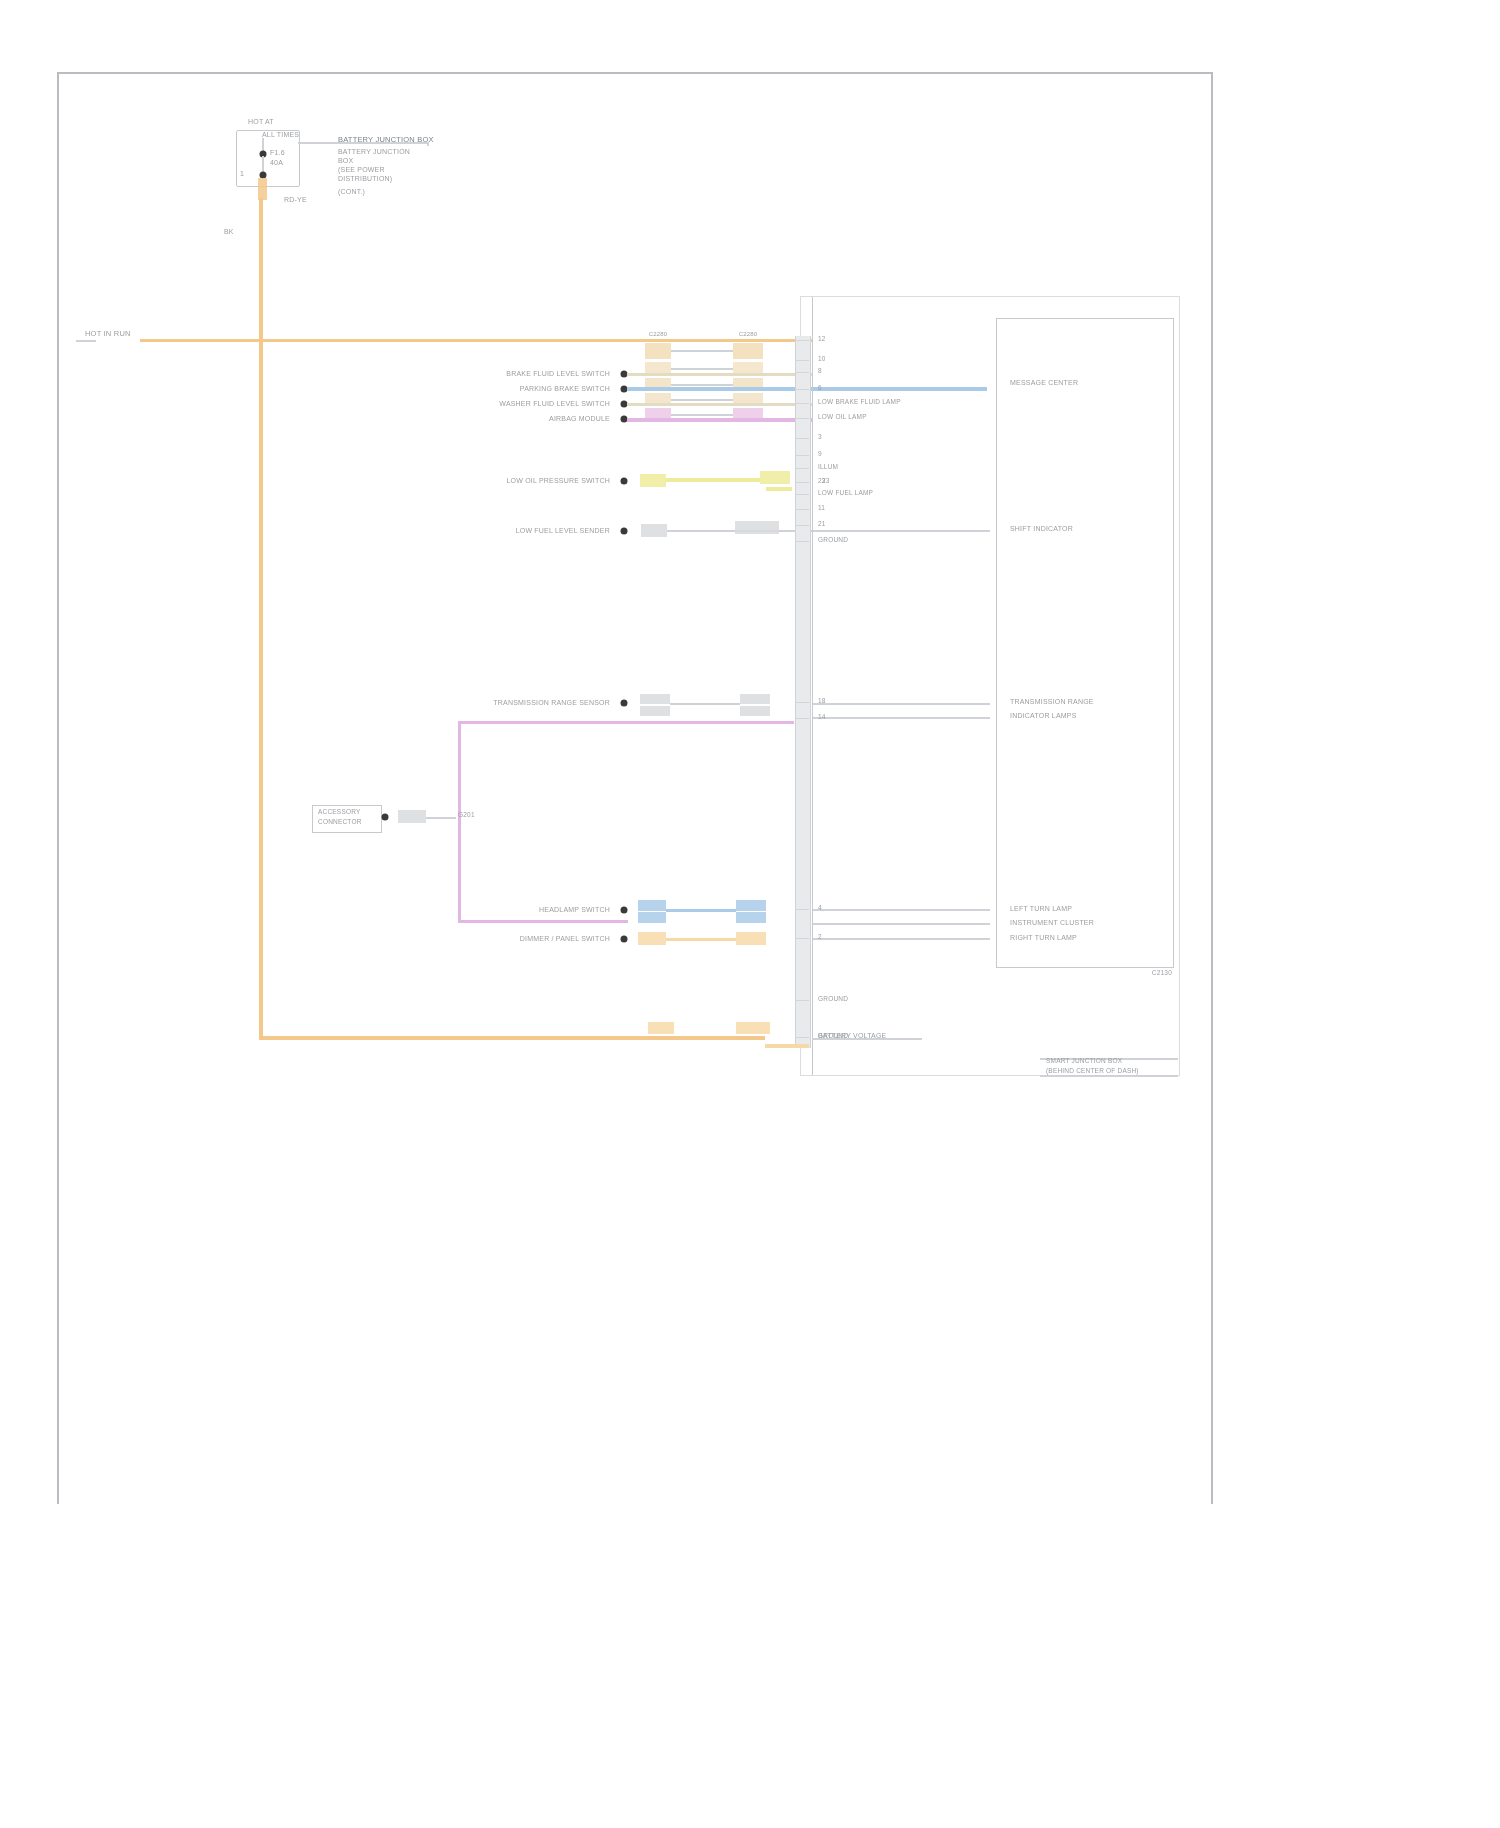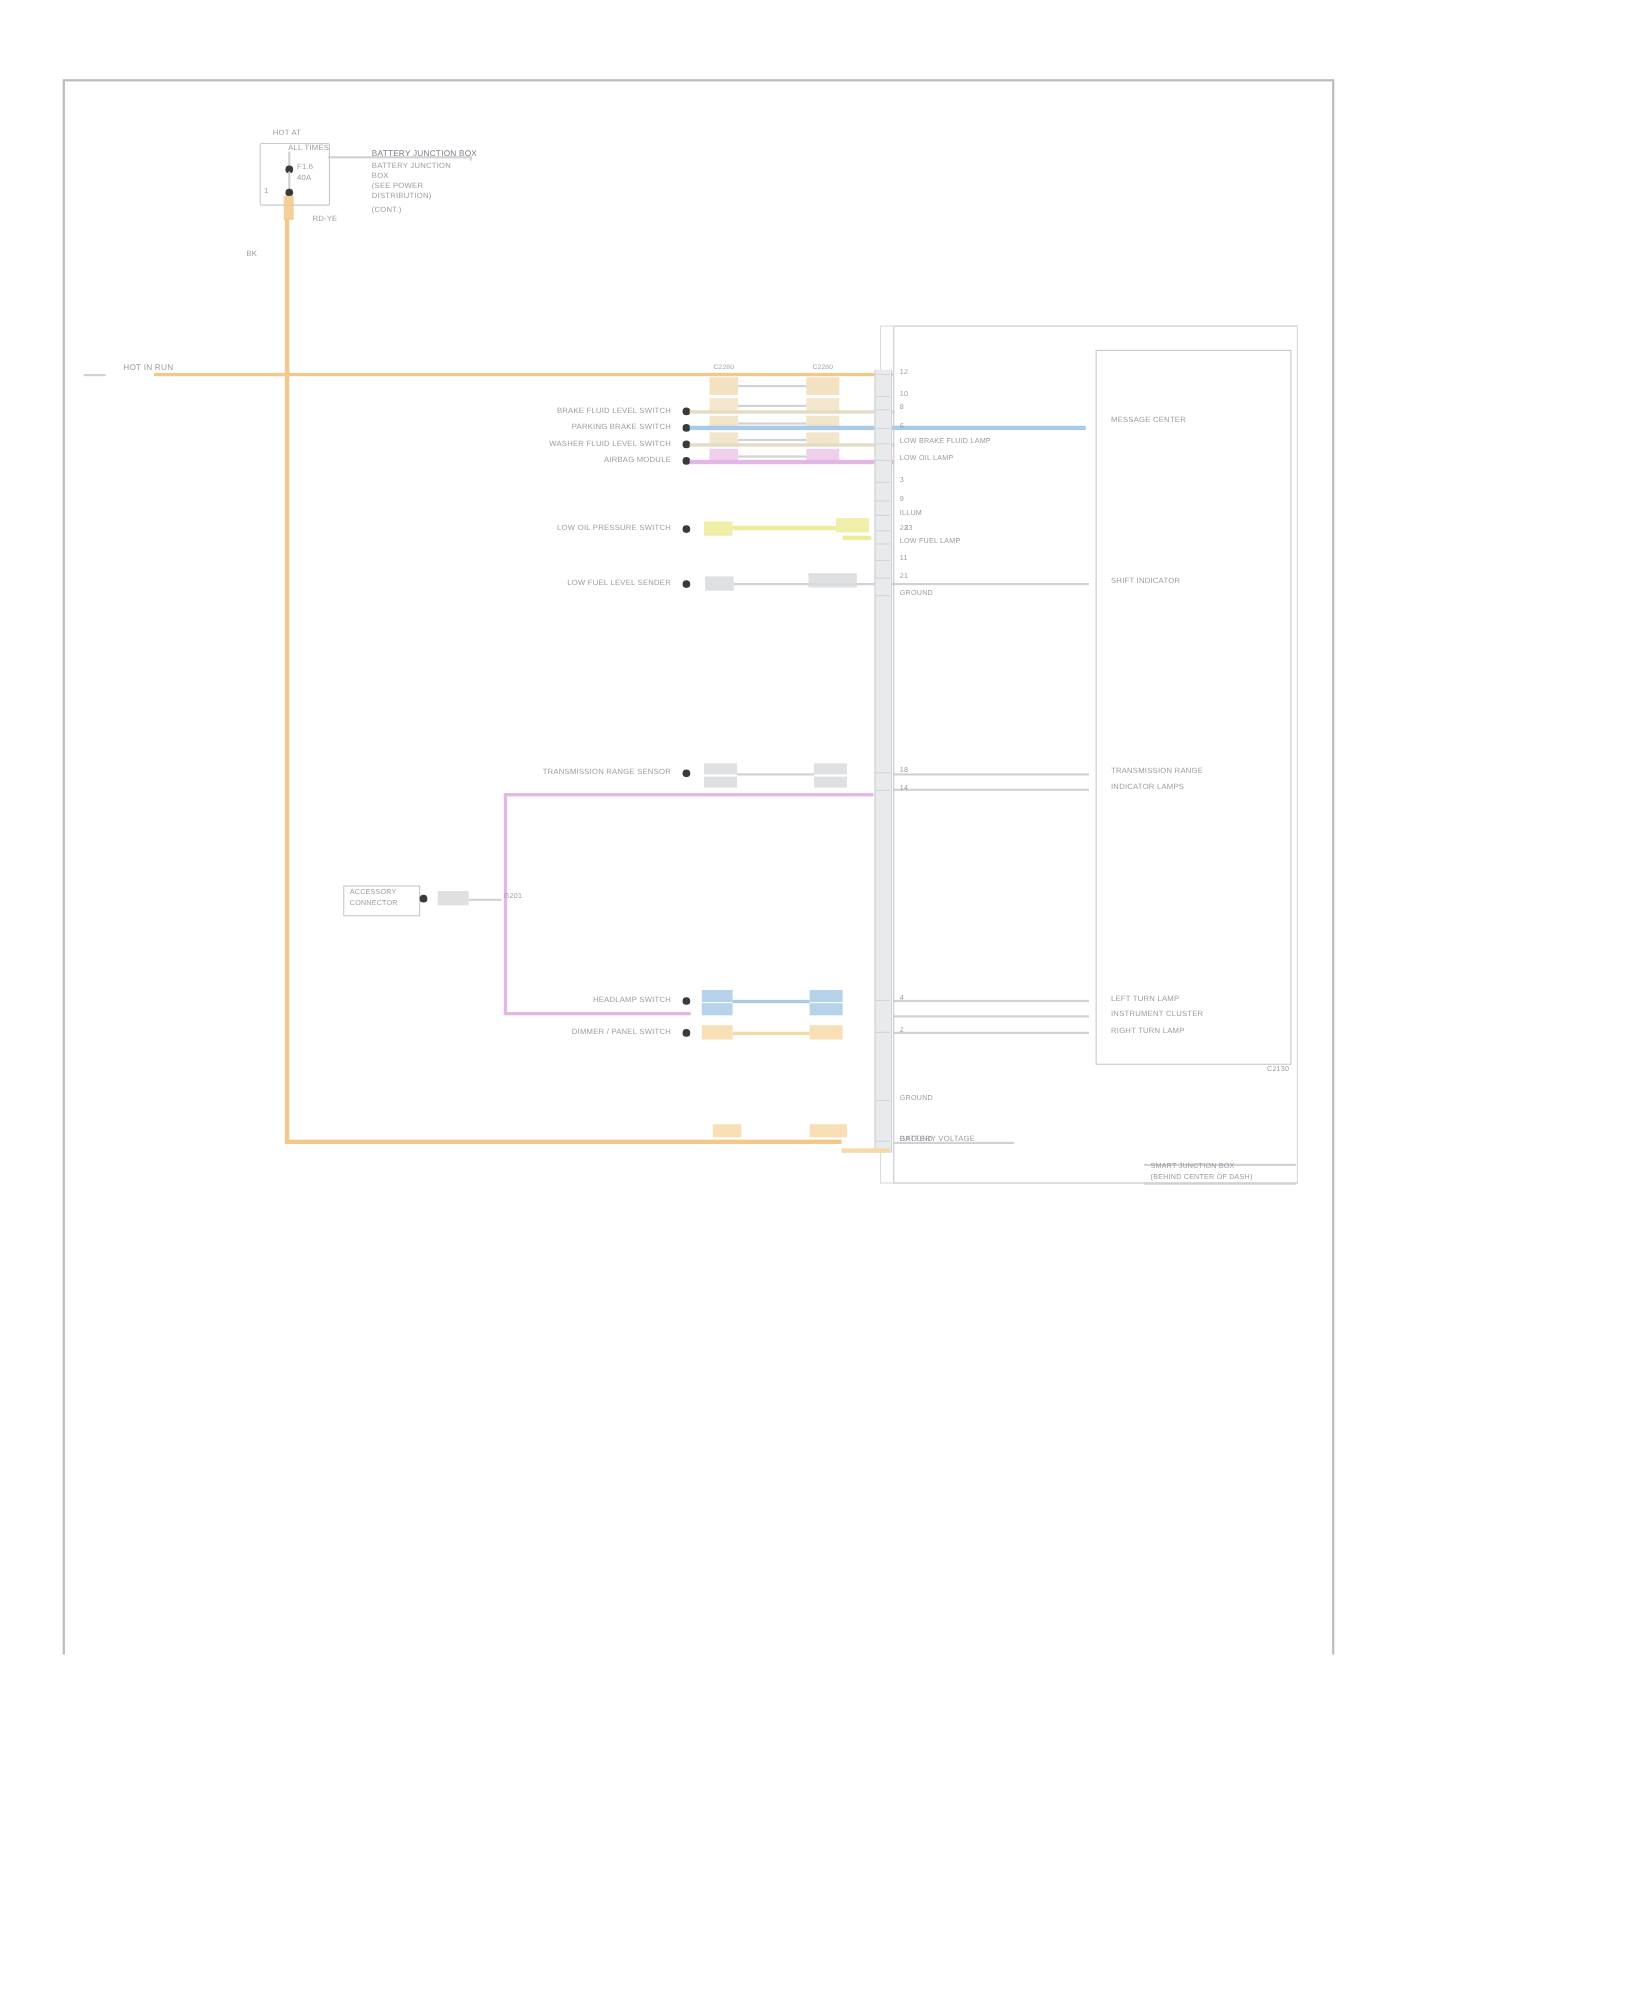--- a/index.html
+++ b/index.html
@@ -77,21 +77,21 @@
 
   <div class="wire h" style="left:298px;top:142px;width:130px;"></div>
   <div class="wire v" style="left:427px;top:142px;height:4px;"></div>
 
   <div class="swatch w-or" style="left:258px;top:178px;width:9px;height:22px;"></div>
   <div class="lbl" style="left:284px;top:196px;">RD-YE</div>
 
   <div class="wire v w-or" style="left:259px;top:198px;width:4px;height:840px;"></div>
   <div class="lbl" style="left:224px;top:228px;">BK</div>
 
-  <div class="lbl" style="left:112px;top:330px;font-size:7.5px;">HOT IN RUN</div>
+  <div class="lbl" style="left:85px;top:330px;font-size:7.5px;">HOT IN RUN</div>
   <div class="wire h" style="left:76px;top:340px;width:20px;"></div>
   <div class="wire h w-or" style="left:140px;top:339px;width:672px;height:3px;"></div>
 
   <div class="swatch" style="left:645px;top:343px;width:26px;height:16px;background:#f2dcb4;"></div>
   <div class="swatch" style="left:645px;top:362px;width:26px;height:14px;background:#f3e3c6;"></div>
   <div class="swatch" style="left:645px;top:378px;width:26px;height:13px;background:#f1e0bf;"></div>
   <div class="swatch" style="left:645px;top:393px;width:26px;height:13px;background:#f2e2c3;"></div>
   <div class="swatch" style="left:645px;top:408px;width:26px;height:12px;background:#ecc7e6;"></div>
   <div class="lbl c" style="left:658px;top:331px;font-size:6px;">C2280</div>
 

